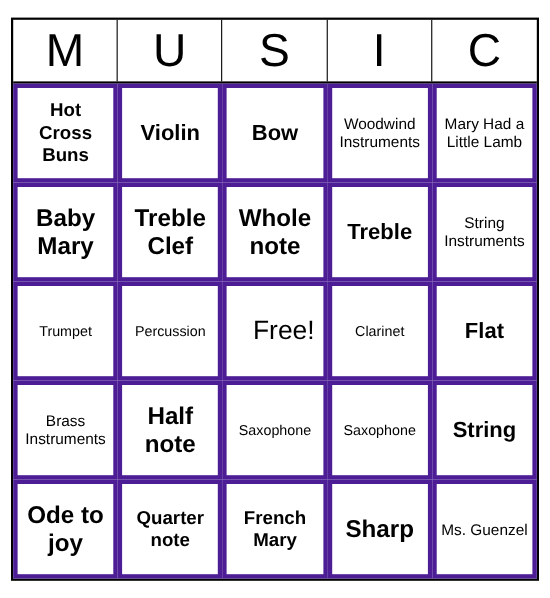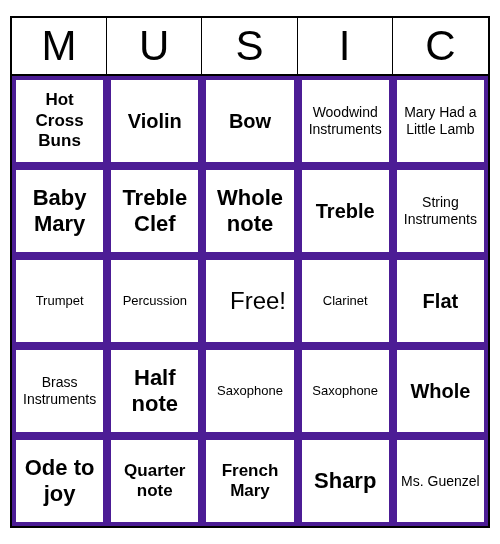--- a/index.html
+++ b/index.html
@@ -134,21 +134,21 @@
       <div class="cell">
         <span class="cell-large">Half note</span>
       </div>
       <div class="cell">
         <span class="cell-text">Saxophone</span>
       </div>
       <div class="cell">
         <span class="cell-text">Saxophone</span>
       </div>
       <div class="cell">
-        <span class="cell-xlarge">Whole</span>
+        <span class="cell-xlarge">String</span>
       </div>
       <div class="cell">
         <span class="cell-large">Ode to joy</span>
       </div>
       <div class="cell">
         <span class="cell-medium">Quarter note</span>
       </div>
       <div class="cell">
         <span class="cell-medium">French Mary</span>
       </div>

